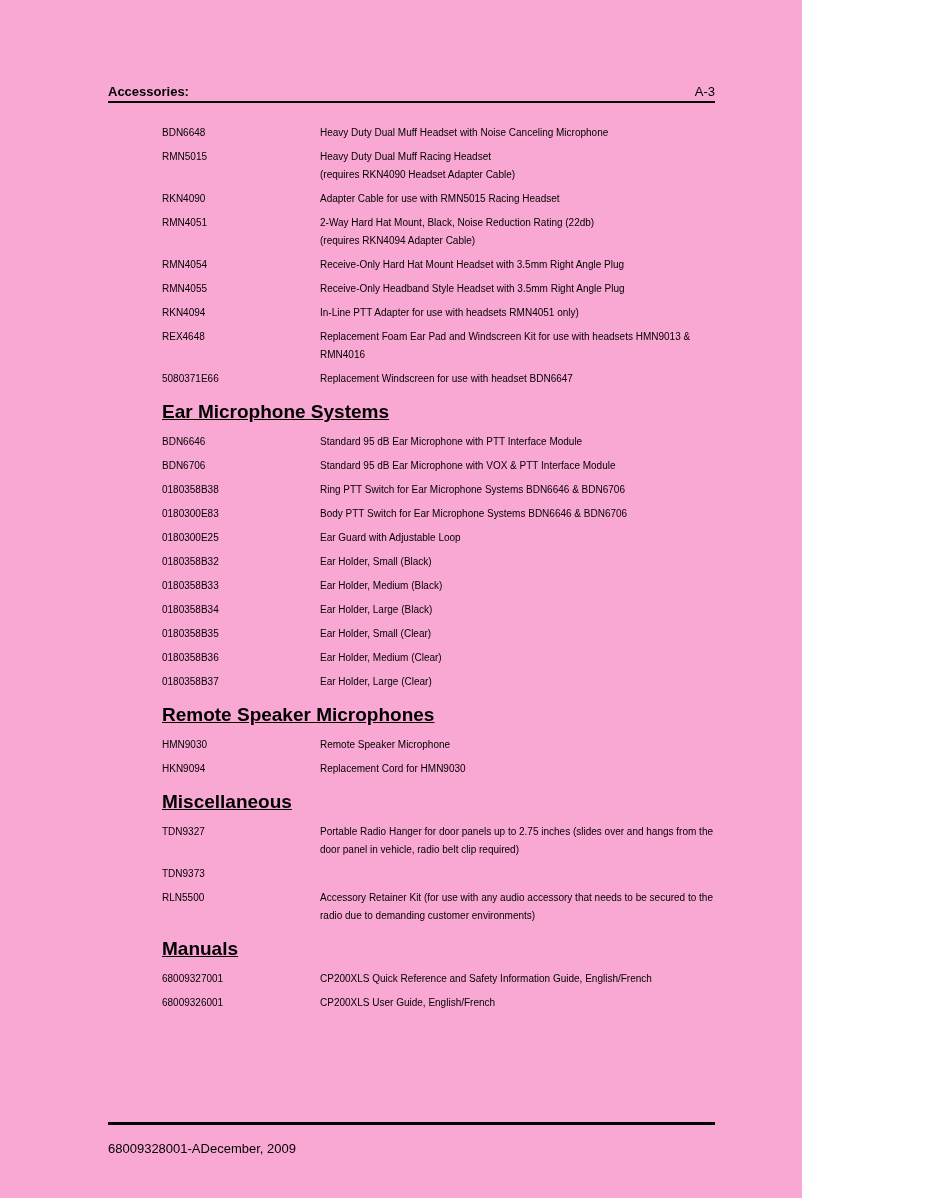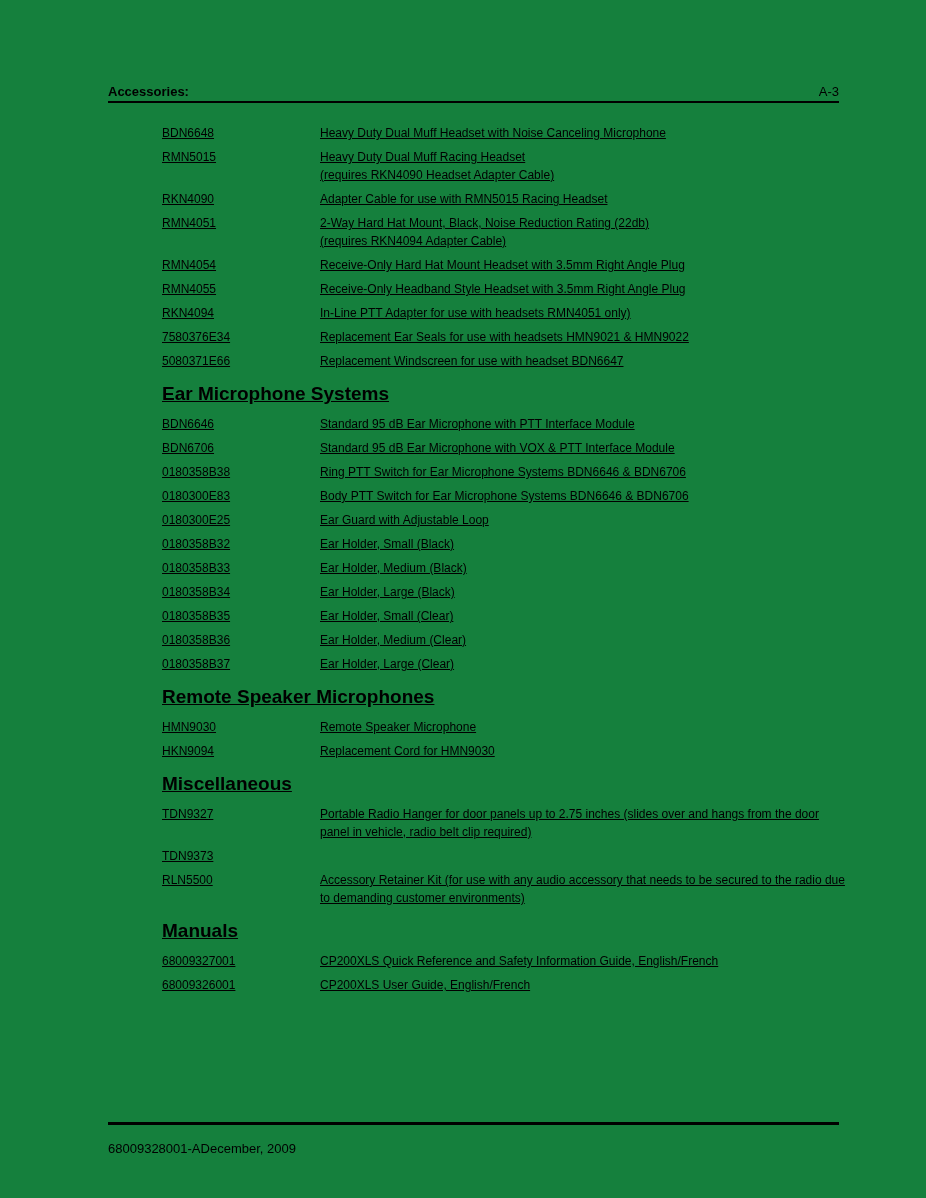--- a/index.html
+++ b/index.html
@@ -2,23 +2,23 @@
 <html><head>
 <meta charset="utf-8">
 <style>
   html, body {
     margin: 0;
     padding: 0;
     background: #ffffff;
   }
   .page {
     position: relative;
-    width: 926px;
+    width: 802px;
     height: 1198px;
-    background: #15803d;
+    background: #f9a8d4;
     color: #000000;
     font-family: "Liberation Sans", sans-serif;
     overflow: hidden;
   }
   .header {
     position: absolute;
     top: 84px;
     left: 108px;
     right: 87px;
     display: flex;
@@ -38,23 +38,22 @@
   .content {
     position: absolute;
     top: 124px;
     left: 162px;
     right: 81px;
   }
   .row {
     display: flex;
     align-items: flex-start;
     margin-bottom: 6px;
-    font-size: 12px;
+    font-size: 10px;
     line-height: 18px;
-    text-decoration: underline;
   }
   .part {
     width: 158px;
     flex-shrink: 0;
   }
   .desc {
     flex: 1;
     white-space: pre-line;
   }
   .section-heading {
@@ -116,22 +115,22 @@
       </div>
       <div class="row">
         <span class="part">RMN4055</span>
         <span class="desc">Receive-Only Headband Style Headset with 3.5mm Right Angle Plug</span>
       </div>
       <div class="row">
         <span class="part">RKN4094</span>
         <span class="desc">In-Line PTT Adapter for use with headsets RMN4051 only)</span>
       </div>
       <div class="row">
-        <span class="part">7580376E34</span>
-        <span class="desc">Replacement Ear Seals for use with headsets HMN9021 &amp; HMN9022</span>
+        <span class="part">REX4648</span>
+        <span class="desc">Replacement Foam Ear Pad and Windscreen Kit for use with headsets HMN9013 &amp; RMN4016</span>
       </div>
       <div class="row">
         <span class="part">5080371E66</span>
         <span class="desc">Replacement Windscreen for use with headset BDN6647</span>
       </div>
       <h2 class="section-heading">Ear Microphone Systems</h2>
       <div class="row">
         <span class="part">BDN6646</span>
         <span class="desc">Standard 95 dB Ear Microphone with PTT Interface Module</span>
       </div>

